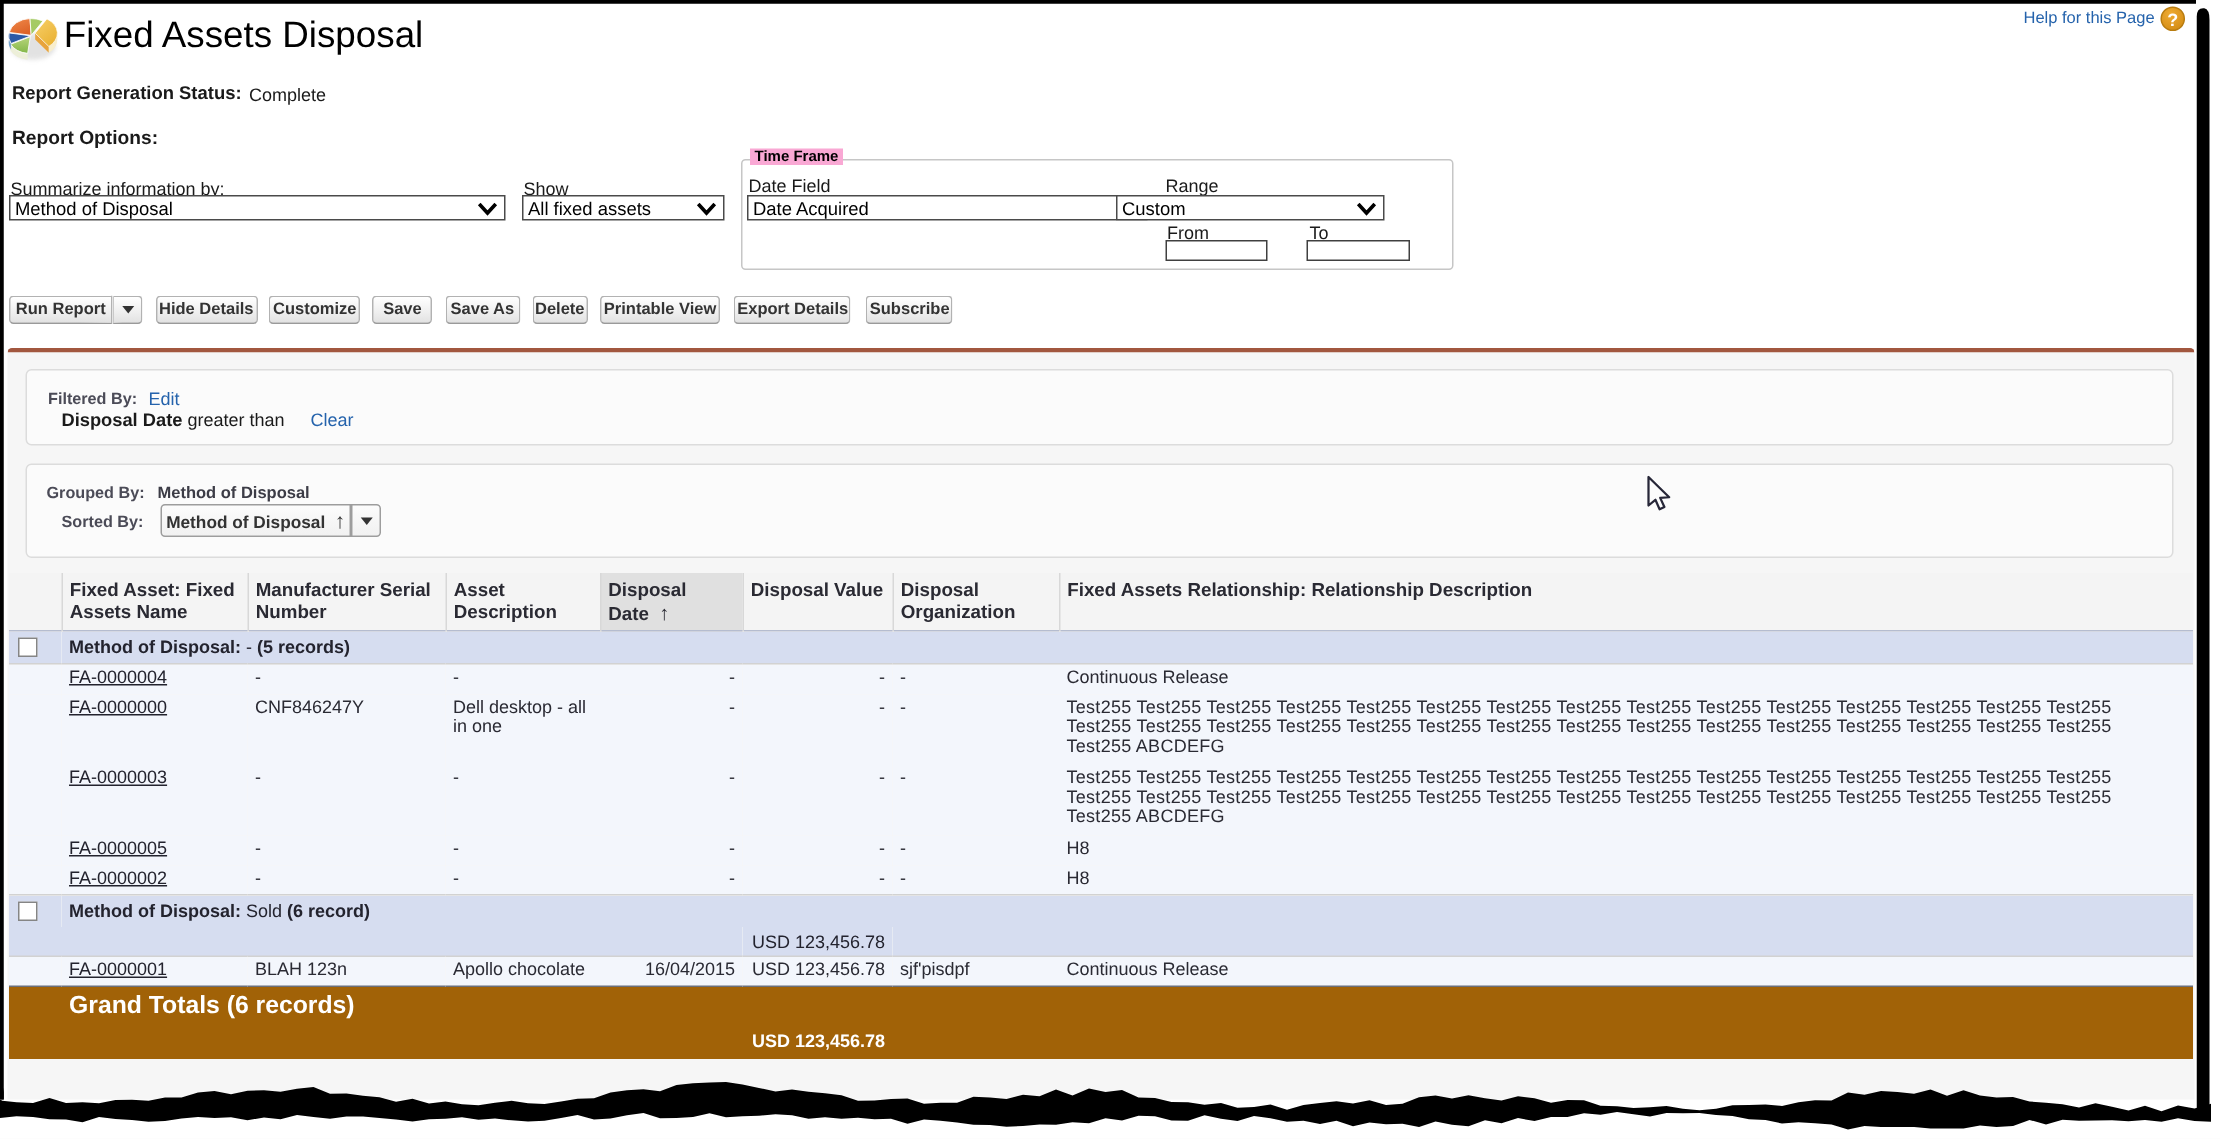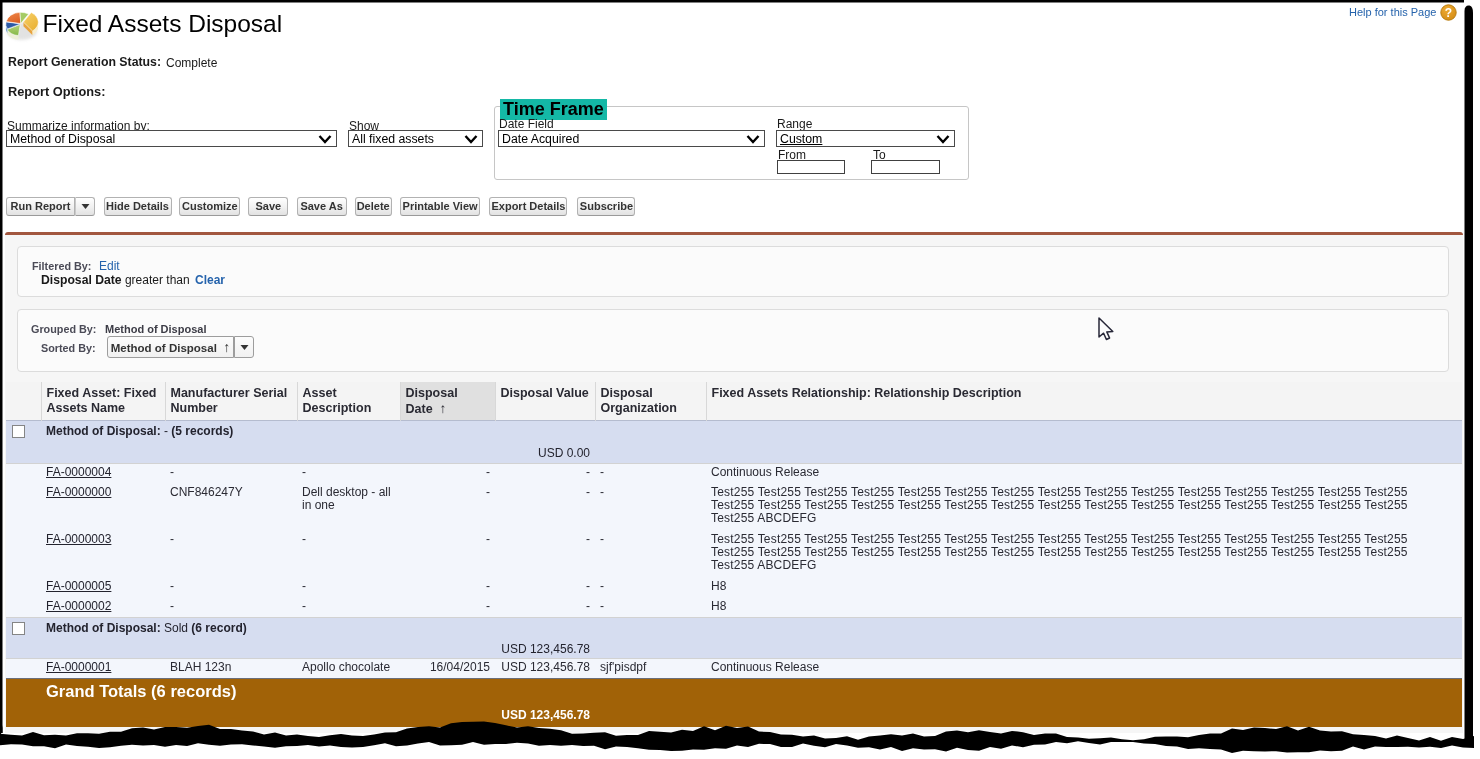--- a/index.html
+++ b/index.html
@@ -72,45 +72,45 @@
 <div class="lab" style="left:7px; top:119px;">Summarize information by:</div>
 <div class="sel" style="left:6px; top:130px; width:331px;">Method of Disposal<svg width="14" height="9" viewBox="0 0 14 9">
       <path d="M1.5,1 L7,7 L12.5,1" fill="none" stroke="#000" stroke-width="2.4"></path>
     </svg></div>
 <div class="lab" style="left:349px; top:119px;">Show</div>
 <div class="sel" style="left:348px; top:130px; width:135px;">All fixed assets<svg width="14" height="9" viewBox="0 0 14 9">
       <path d="M1.5,1 L7,7 L12.5,1" fill="none" stroke="#000" stroke-width="2.4"></path>
     </svg></div>
 
 <div class="abs" style="left:494px; top:106px; width:475px; height:74px; border:1px solid #c6c6c6; border-radius:3px;"></div>
-<div class="abs b" style="left:500px; top:99px; font-size:18px; color:#000; background:#14b8a6; padding:0 3px;">Time Frame</div>
+<div class="abs b" style="left:500px; top:99px; font-size:10px; color:#000; background:#f9a8d4; padding:0 3px;">Time Frame</div>
 <div class="lab" style="left:499px; top:117px;">Date Field</div>
 <div class="sel" style="left:498px; top:130px; width:267px;">Date Acquired<svg width="14" height="9" viewBox="0 0 14 9">
       <path d="M1.5,1 L7,7 L12.5,1" fill="none" stroke="#000" stroke-width="2.4"></path>
     </svg></div>
 <div class="lab" style="left:777px; top:117px;">Range</div>
-<div class="sel" style="left:776px; top:130px; width:179px;text-decoration:underline;">Custom<svg width="14" height="9" viewBox="0 0 14 9">
+<div class="sel" style="left:744px; top:130px; width:179px;">Custom<svg width="14" height="9" viewBox="0 0 14 9">
       <path d="M1.5,1 L7,7 L12.5,1" fill="none" stroke="#000" stroke-width="2.4"></path>
     </svg></div>
 <div class="lab" style="left:778px; top:148px;">From</div>
 <div class="abs" style="left:777px; top:160px; width:68px; height:14px; border:1px solid #404040; background:#fff;"></div>
 <div class="lab" style="left:873px; top:148px;">To</div>
 <div class="abs" style="left:871px; top:160px; width:69px; height:14px; border:1px solid #404040; background:#fff;"></div>
 
 <div class="abs" style="left:6px; top:197px; white-space:nowrap;">
   <span class="btn" style="width:69px; border-top-right-radius:0; border-bottom-right-radius:0;">Run Report</span><span class="btn" style="width:20px; border-left:1px solid #c9c9c9; border-top-left-radius:0; border-bottom-left-radius:0; margin-right:8.5px;"><svg width="9" height="7" viewBox="0 0 9 7" style="margin-top:5px;">
         <path d="M0.5,1 L8.5,1 L4.5,6 Z" fill="#333"></path>
       </svg></span><span class="btn" style="width:68px; margin-right:7.9px;">Hide Details</span><span class="btn" style="width:61px; margin-right:7.9px;">Customize</span><span class="btn" style="width:40px; margin-right:8.3px;">Save</span><span class="btn" style="width:50px; margin-right:8.1px;">Save As</span><span class="btn" style="width:37px; margin-right:8.4px;">Delete</span><span class="btn" style="width:80px; margin-right:9.4px;">Printable View</span><span class="btn" style="width:78px; margin-right:10px;">Export Details</span><span class="btn" style="width:58px;">Subscribe</span>
 </div>
 
 <div class="abs" style="left:5px; top:232px; width:1458px; height:501px; background:#f6f6f6; border-top:3px solid #a2573f; border-radius:3px 3px 0 0;"></div>
 <div class="box" style="top:246px; height:51px;">
   <div class="abs b" style="left:14px; top:13px; font-size:10.8px; color:#4b4b57;">Filtered By:</div>
   <div class="abs" style="left:81px; top:12px; font-size:12px;"><a class="lnk" href="#">Edit</a></div>
-  <div class="abs" style="left:23px; top:26px; font-size:12px; color:#1a1a1a;"><span class="b" style="font-size:12.2px;">Disposal Date</span> greater than <a class="lnk" href="#" style="margin-left:2px;font-weight:bold;">Clear</a></div>
+  <div class="abs" style="left:23px; top:26px; font-size:12px; color:#1a1a1a;"><span class="b" style="font-size:12.2px;">Disposal Date</span> greater than <a class="lnk" href="#" style="margin-left:14px;">Clear</a></div>
 </div>
 <div class="box" style="top:309px; height:63px;">
   <div class="abs b" style="left:13px; top:13px; font-size:10.8px; color:#4b4b57;">Grouped By:</div>
   <div class="abs b" style="left:87px; top:12.5px; font-size:11px; color:#3c3c46;">Method of Disposal</div>
   <div class="abs b" style="left:23px; top:32px; font-size:10.8px; color:#4b4b57;">Sorted By:</div>
   <span class="btn b abs" style="left:89px; top:26px; margin:0; width:127px; height:22px; line-height:20px; font-size:11.5px; border-top-right-radius:0; border-bottom-right-radius:0; border-color:#9d9d9d; background:linear-gradient(#fcfcfc,#f1f1f1);">Method of Disposal&nbsp; <span style="font-weight:normal; font-size:14px;">↑</span></span>
   <span class="btn abs" style="left:216px; top:26px; margin:0; width:20px; height:22px; border-top-left-radius:0; border-bottom-left-radius:0; border-color:#9d9d9d; background:linear-gradient(#fcfcfc,#f1f1f1);"><svg width="9" height="7" viewBox="0 0 9 7" style="margin-top:7px;">
         <path d="M0.5,1 L8.5,1 L4.5,6 Z" fill="#333"></path>
       </svg></span>
 </div>
@@ -135,25 +135,20 @@
   <th>Asset Description</th>
   <th style="background:#e0e0e0;">Disposal Date&nbsp; <span style="font-weight:normal; font-size:13.5px;">↑</span></th>
   <th>Disposal Value</th>
   <th>Disposal Organization</th>
   <th style="border-right:none;">Fixed Assets Relationship: Relationship Description</th>
 </tr>
 <tr class="grp" style="height:22px; border-top:1px solid #b5bccf;">
   <td style="padding-left:6px;"><span style="display:inline-block; width:13px; height:13px; background:#fff; border:1px solid #858585; margin-top:1px;"></span></td>
   <td colspan="7"><span class="b">Method of Disposal:</span> - <span class="b">(5 records)</span></td>
 </tr>
-<tr class="grp" style="height:21px;">
-  <td colspan="5"></td>
-  <td class="ral" style="white-space:nowrap;">USD 0.00</td>
-  <td colspan="2"></td>
-</tr>
 <tr class="dat" style="height:20px; border-top:1px solid #d2d2d2;">
   <td></td>
           <td><a class="fa" href="#">FA-0000004</a></td>
           <td>-</td>
           <td>-</td>
           <td class="ral">-</td>
           <td class="ral">-</td>
           <td>-</td>
           <td>Continuous Release</td>
 </tr>

